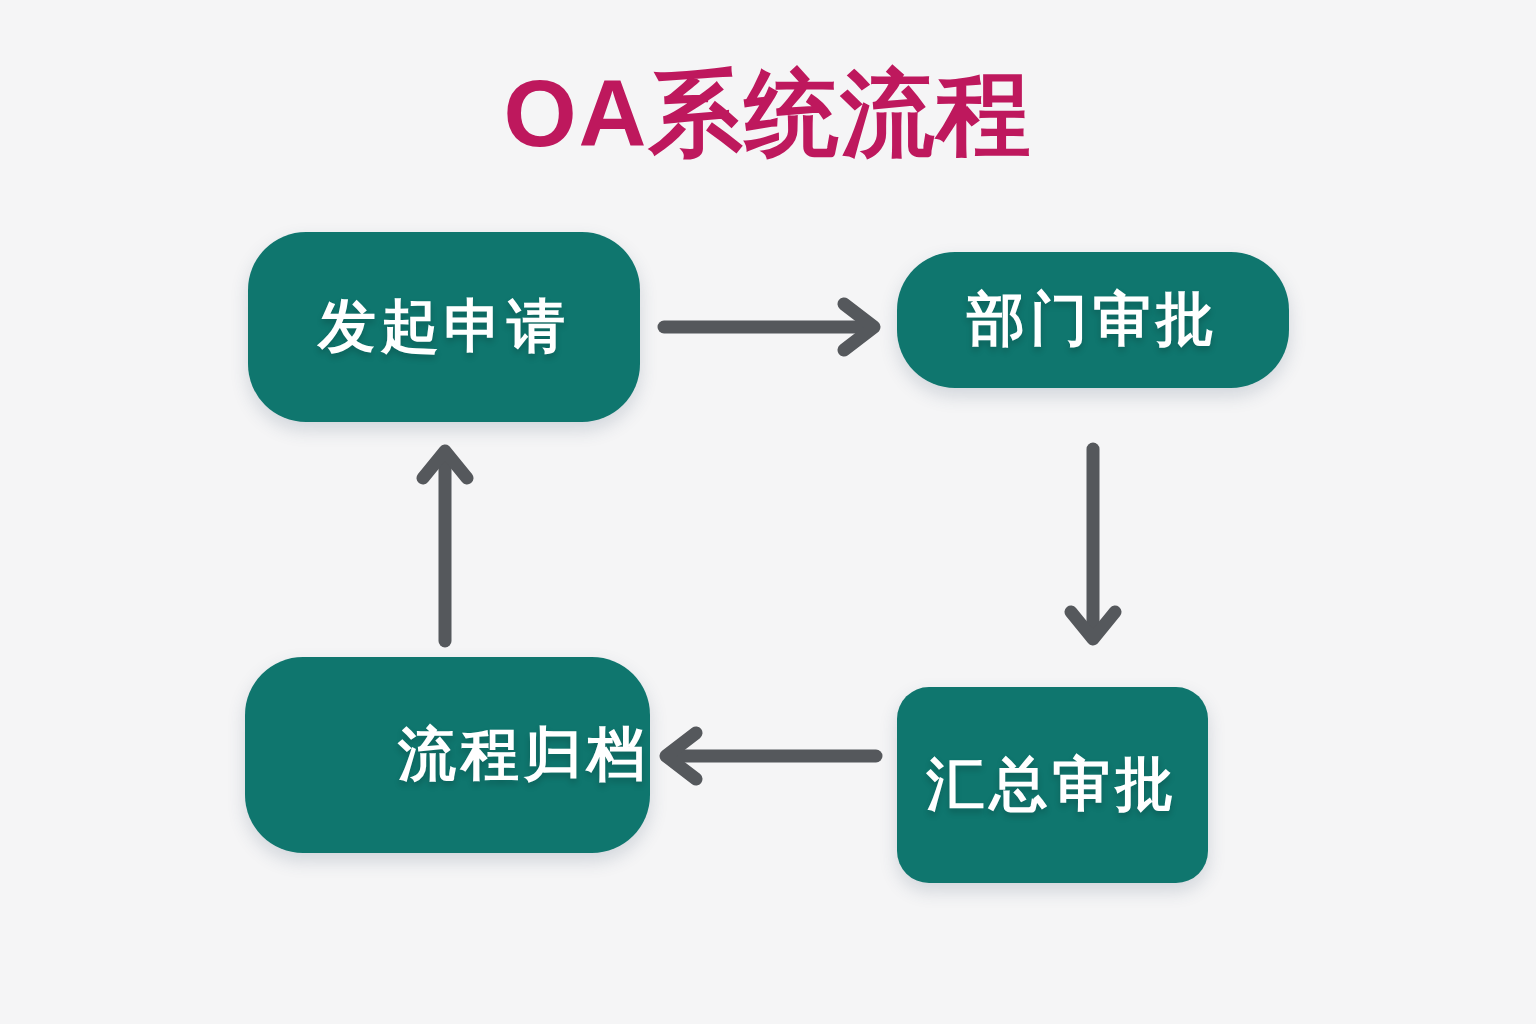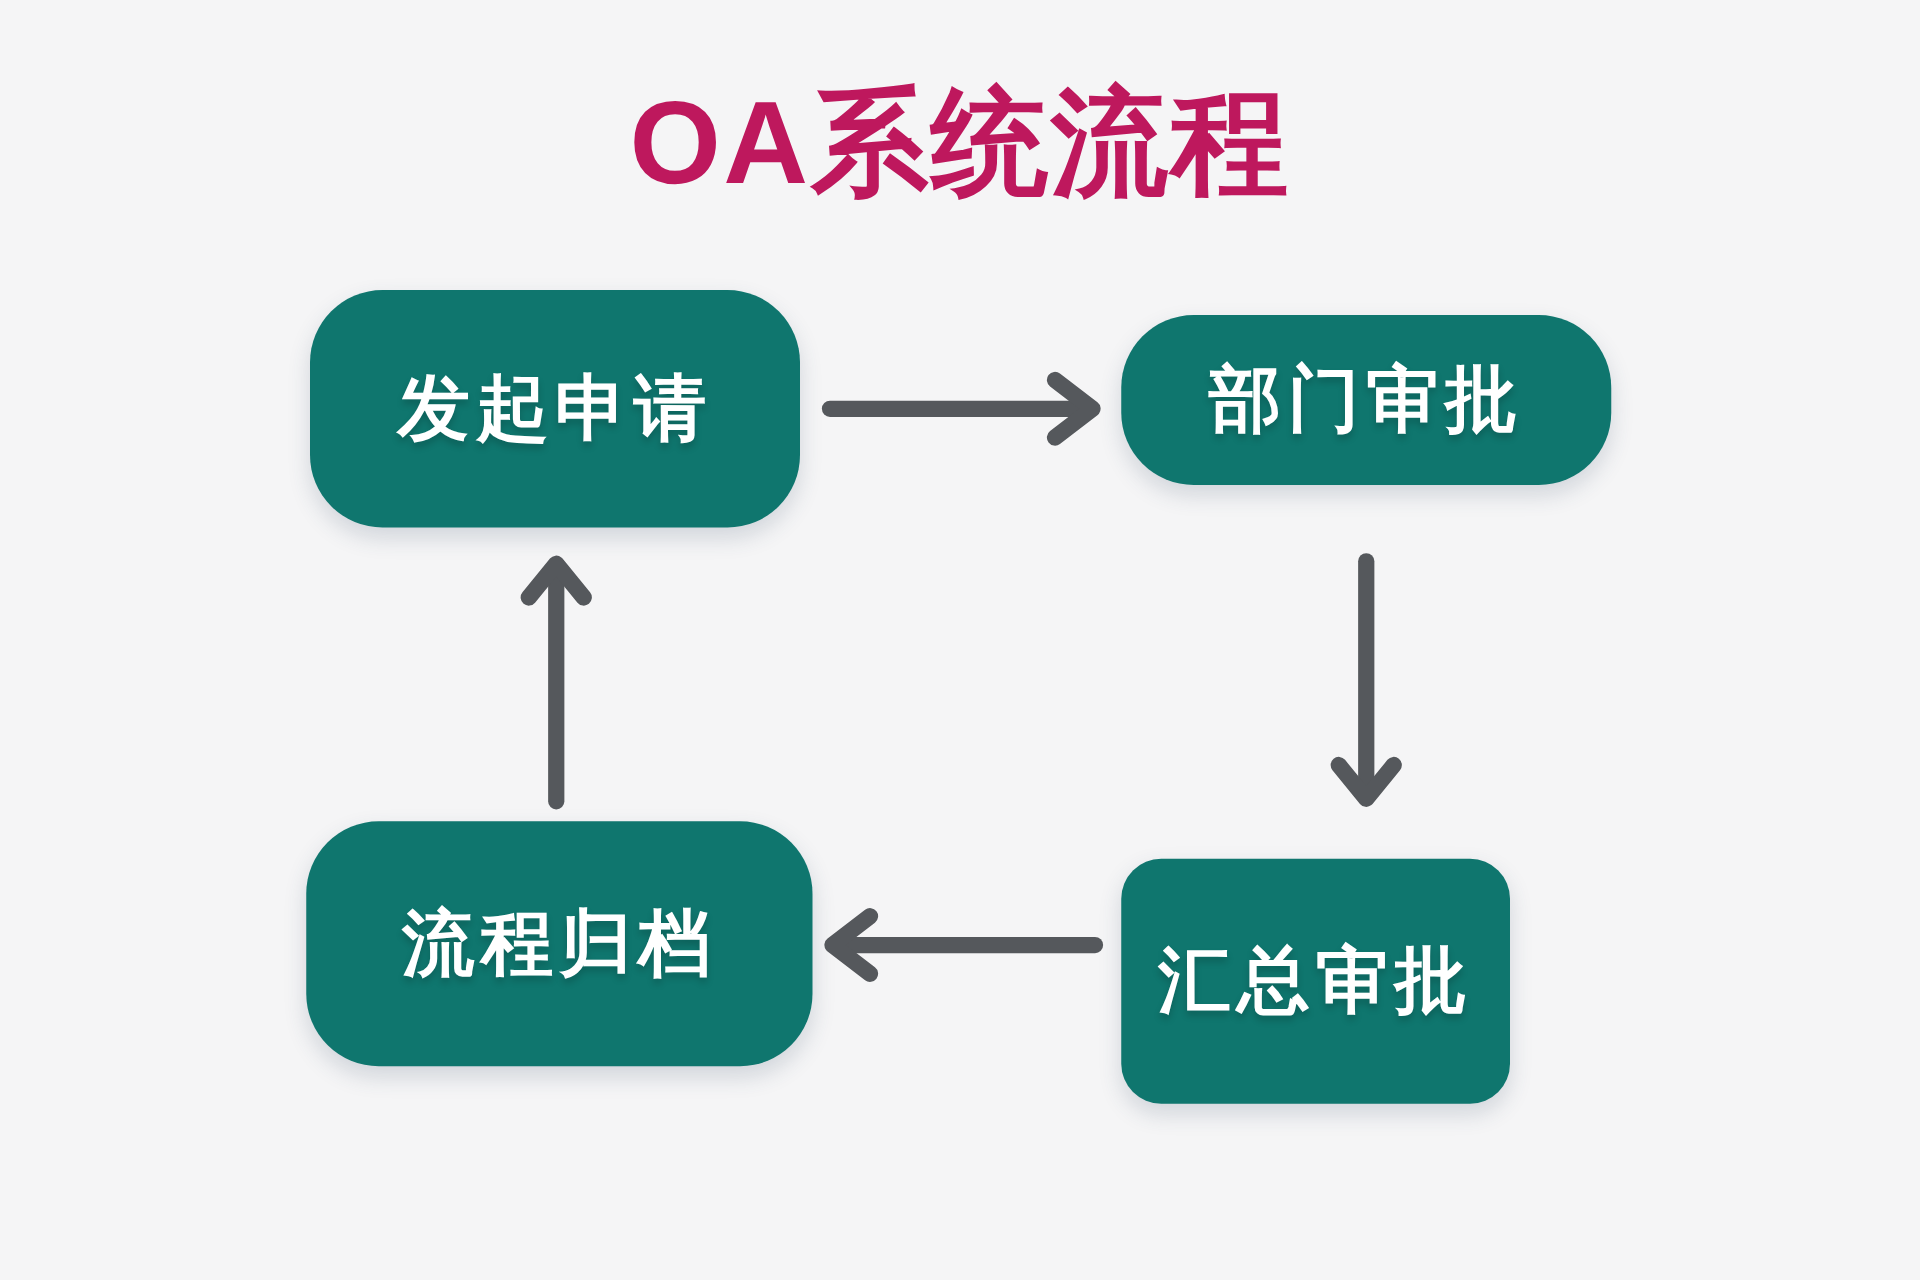--- a/index.html
+++ b/index.html
@@ -40,21 +40,21 @@
     color: #FFFFFF;
     font-size: 58px;
     font-weight: bold;
     letter-spacing: 5px;
     text-shadow: 0 4px 6px rgba(0, 0, 0, 0.18);
     white-space: nowrap;
   }
   .node-start   { left: 248px; top: 232px; width: 392px; height: 190px; }
   .node-dept    { left: 897px; top: 232px; width: 392px; height: 136px; margin-top: 20px; }
   .node-summary { left: 897px; top: 687px; width: 311px; height: 196px; border-radius: 32px; }
-  .node-archive { left: 245px; top: 657px; width: 405px; height: 196px; }
+  .node-archive { left: 245px; top: 657px; width: 405px; height: 196px; justify-content: flex-end; }
   .arrow {
     position: absolute;
   }
   .arrow-right { left: 650px; top: 297px; }
   .arrow-down  { left: 1064px; top: 440px; }
   .arrow-left  { left: 650px; top: 726px; }
   .arrow-up    { left: 416px; top: 440px; }
   .arrow svg {
     display: block;
   }

